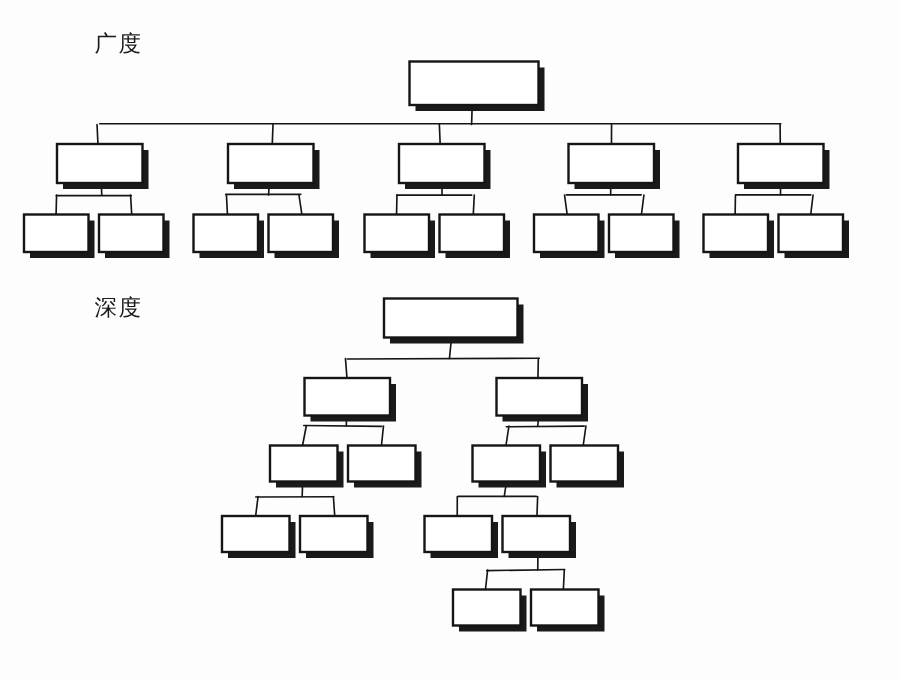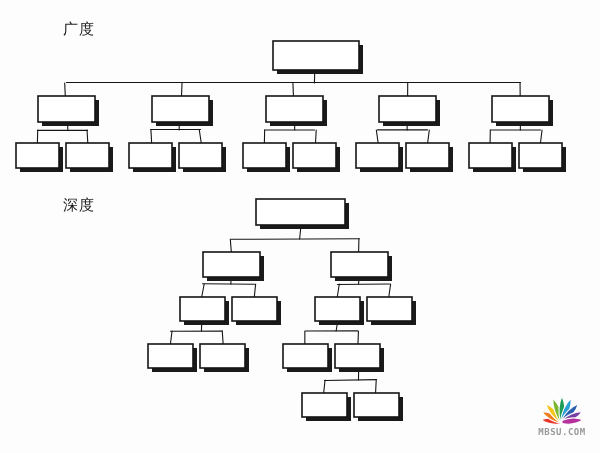--- a/index.html
+++ b/index.html
@@ -237,30 +237,14 @@
           <rect x="306" y="397" width="45" height="24" fill="#1a1a1a" stroke="none"></rect>
           <rect x="302" y="393" width="45" height="24" fill="#ffffff" stroke="#151515" stroke-width="1.6"></rect>
         </g>
         <g>
           <rect x="358" y="397" width="45" height="24" fill="#1a1a1a" stroke="none"></rect>
           <rect x="354" y="393" width="45" height="24" fill="#ffffff" stroke="#151515" stroke-width="1.6"></rect>
         </g>
       </g>
   </svg>
 
-  <div class="logo-wrap">
-    <svg class="logo-mark" viewBox="0 0 56 38" xmlns="http://www.w3.org/2000/svg">
-      <g id="g-feathers">
-          <path d="M 28.167245541228247 32.40876496741076 Q 17.056820117488243 27.621182393343574 7.115040197266261 31.804902271379273 Q 15.969724099504646 37.96421010517362 27.832754458771753 35.59123503258924 Z" fill="#e8332a" stroke="#ffffff" stroke-width="1.1" stroke-linejoin="round"></path>
-          <path d="M 28.726384799583276 32.57438956129861 Q 19.131948298195738 23.64540553479967 7.58399581736381 23.597526291962154 Q 14.410447100904449 32.9118733863587 27.273615200416724 35.42561043870139 Z" fill="#f07d1c" stroke="#ffffff" stroke-width="1.1" stroke-linejoin="round"></path>
-          <path d="M 29.18903172076383 32.92939102982583 Q 22.834740918584142 20.492120562548447 11.582523320184901 15.766544937480926 Q 15.106034733619243 27.451078868680572 26.81096827923617 35.07060897017417 Z" fill="#f5c518" stroke="#ffffff" stroke-width="1.1" stroke-linejoin="round"></path>
-          <path d="M 29.493728682395524 33.42661128072752 Q 27.804974162881646 18.98171415433847 18.81882899108399 10.082231803589153 Q 18.095737727310745 22.708740829609596 26.506271317604476 34.57338871927248 Z" fill="#7cb82f" stroke="#ffffff" stroke-width="1.1" stroke-linejoin="round"></path>
-          <path d="M 29.6 34 Q 33.2 19.7 28 8 Q 22.8 19.7 26.4 34 Z" fill="#1f9d55" stroke="#ffffff" stroke-width="1.1" stroke-linejoin="round"></path>
-          <path d="M 29.493728682395524 34.57338871927248 Q 37.90426227268926 22.708740829609596 37.18117100891601 10.082231803589153 Q 28.195025837118358 18.98171415433847 26.506271317604476 33.42661128072752 Z" fill="#2a9fd6" stroke="#ffffff" stroke-width="1.1" stroke-linejoin="round"></path>
-          <path d="M 29.18903172076383 35.07060897017417 Q 40.89396526638076 27.451078868680572 44.417476679815096 15.766544937480926 Q 33.165259081415854 20.492120562548447 26.81096827923617 32.92939102982583 Z" fill="#2c5fb3" stroke="#ffffff" stroke-width="1.1" stroke-linejoin="round"></path>
-          <path d="M 28.726384799583276 35.42561043870139 Q 41.58955289909555 32.9118733863587 48.41600418263619 23.597526291962158 Q 36.86805170180426 23.64540553479967 27.273615200416724 32.57438956129861 Z" fill="#7a3fa3" stroke="#ffffff" stroke-width="1.1" stroke-linejoin="round"></path>
-          <path d="M 28.167245541228244 35.59123503258924 Q 40.030275900495354 37.96421010517363 48.88495980273374 31.804902271379277 Q 38.94317988251176 27.62118239334358 27.832754458771756 32.40876496741076 Z" fill="#b5319c" stroke="#ffffff" stroke-width="1.1" stroke-linejoin="round"></path>
-        </g>
-    </svg>
-    <div class="logo-text">MBSU.COM</div>
-  </div>
 
 </div>
 
 </body></html>

